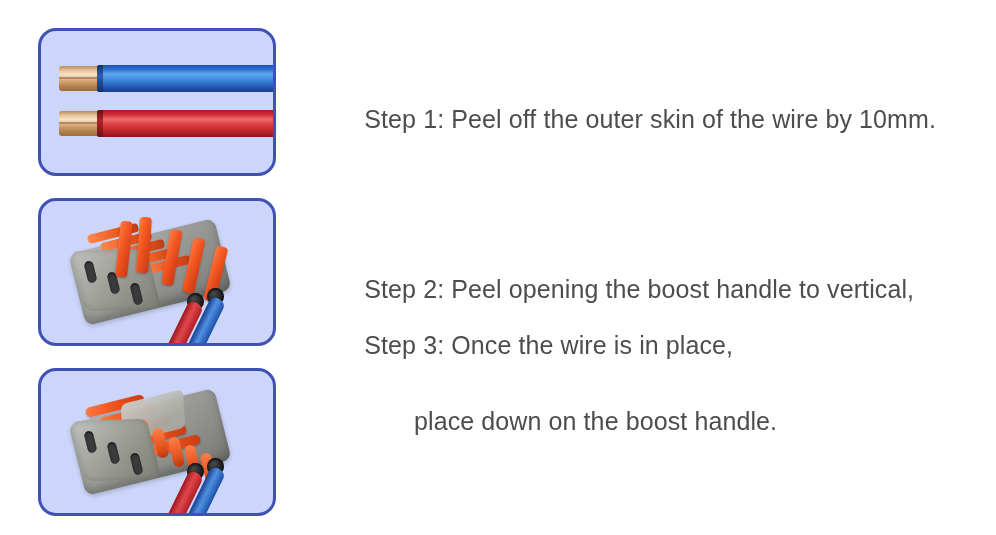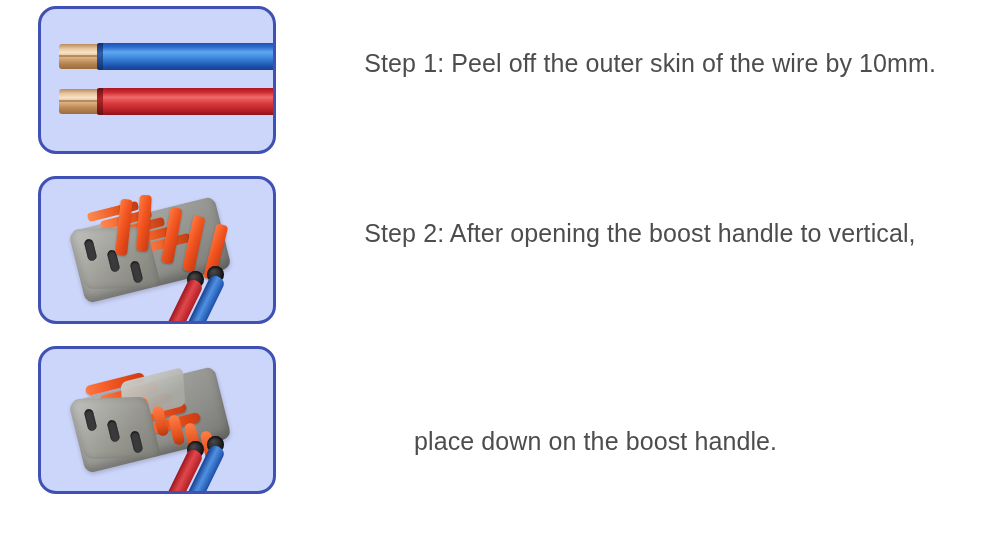--- a/index.html
+++ b/index.html
@@ -20,21 +20,21 @@
     inset: 0;
     background: #ffffff;
   }
 
   .step-row {
     position: absolute;
     left: 0;
     width: 996px;
     height: 170px;
     display: flex;
-    align-items: flex-start;
+    align-items: flex-end;
   }
   .step-row.row-1 { top: 6px; }
   .step-row.row-2 { top: 176px; }
   .step-row.row-3 { top: 346px; }
 
   
   .panel {
     position: relative;
     margin-left: 38px;
     width: 238px;
@@ -302,21 +302,21 @@
         <div class="lever up u4"></div>
         <div class="lever up u5"></div>
         <div class="port p1"></div>
         <div class="port p2"></div>
         <div class="lead red-lead l-red"></div>
         <div class="lead blue-lead l-blue"></div>
       </div>
     </div>
 
     <div class="caption">
-      <span>Step 2: After opening the boost handle to vertical,</span>
+      <span>Step 2: Peel opening the boost handle to vertical,</span>
     </div>
   </div>
 
   <div class="step-row row-3">
 
     <div class="panel">
       <div class="connector">
         <div class="conn-body"></div>
         <div class="lever down d1"></div>
         <div class="lever down d2"></div>
@@ -334,17 +334,18 @@
         <div class="slot s2"></div>
         <div class="slot s3"></div>
         <div class="port p1"></div>
         <div class="port p2"></div>
         <div class="lead red-lead l-red"></div>
         <div class="lead blue-lead l-blue"></div>
       </div>
     </div>
 
     <div class="caption">
+      <span>Step 3: Once the wire is in place,</span>
       <span class="line-2">place down on the boost handle.</span>
     </div>
   </div>
 
 </div>
 
 </body></html>

